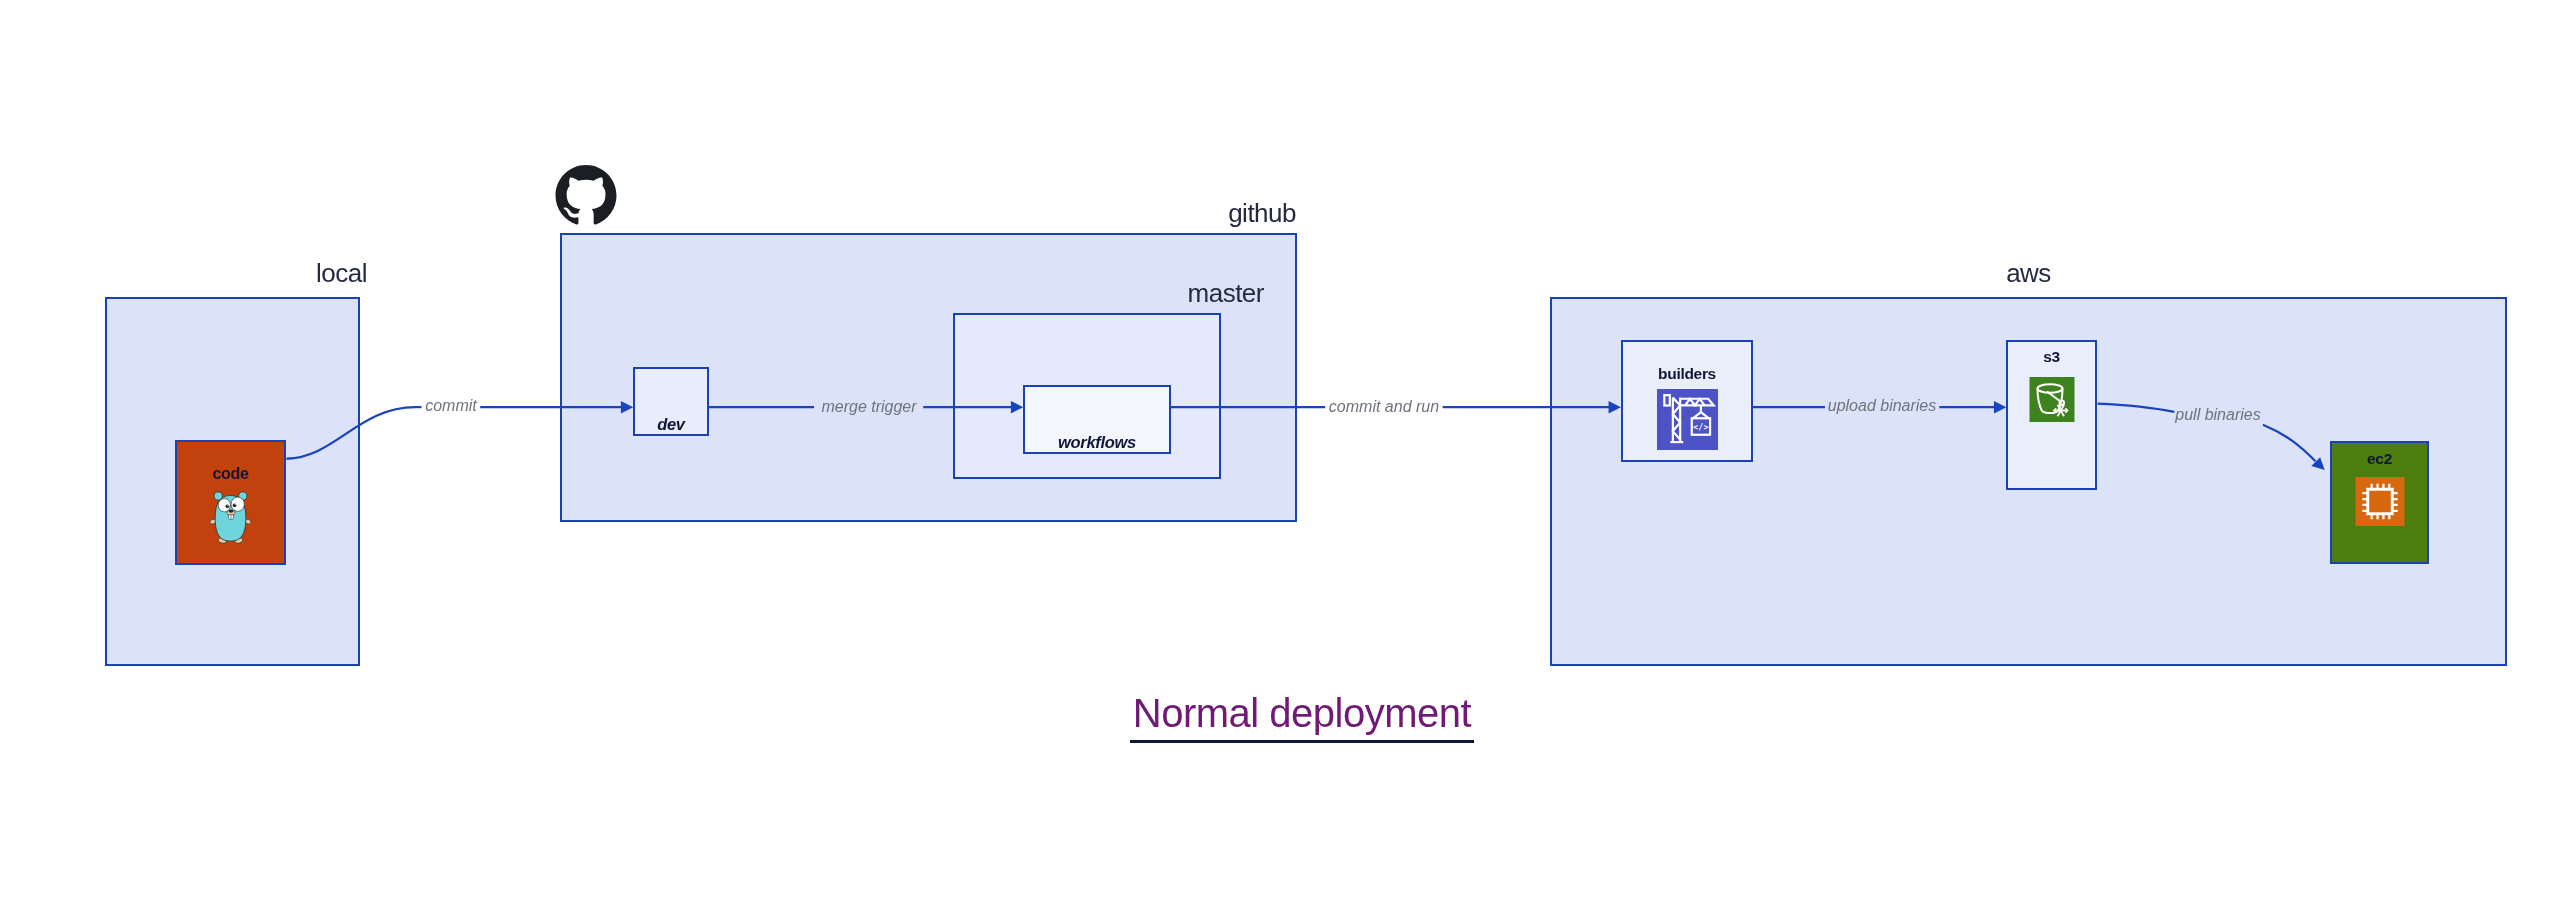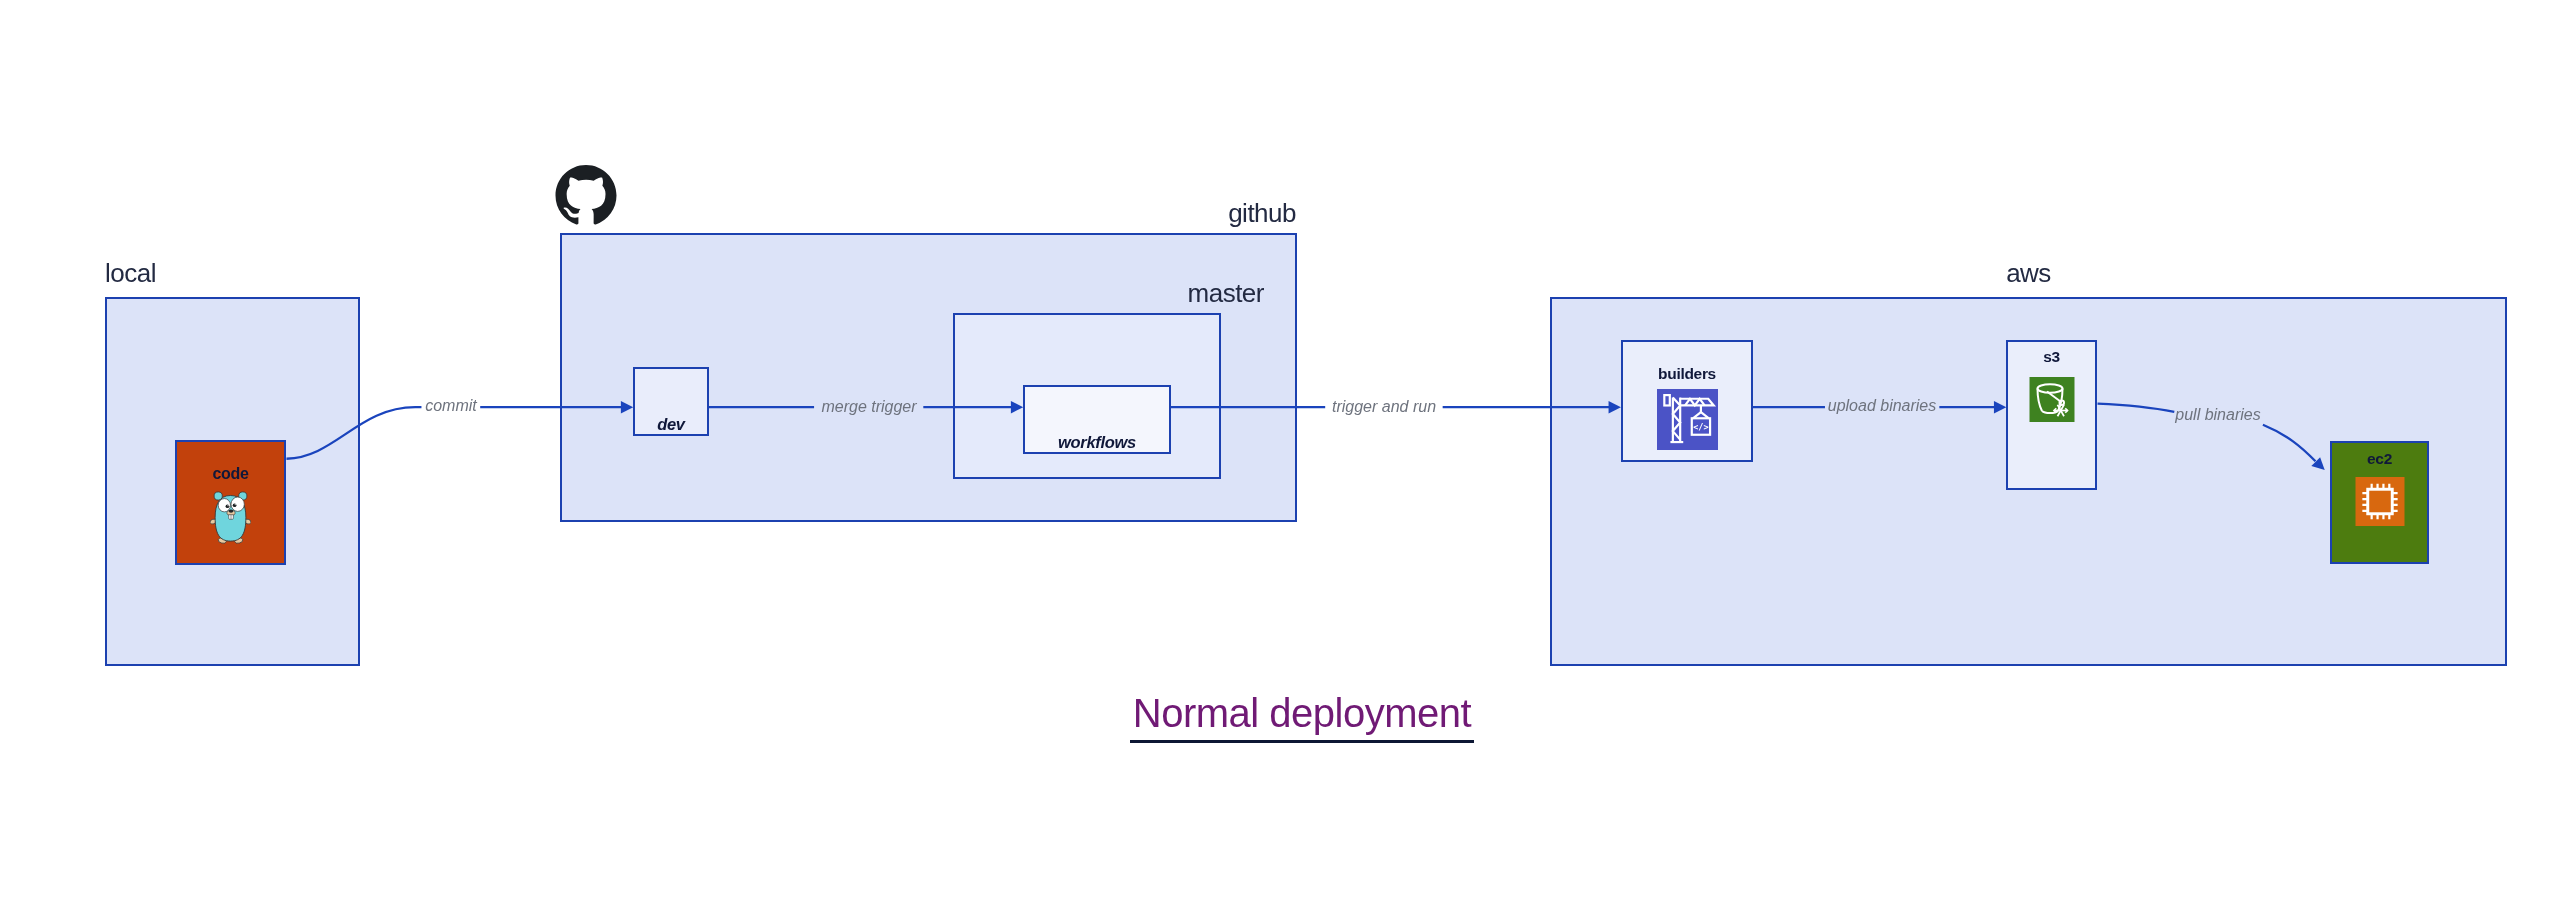--- a/index.html
+++ b/index.html
@@ -143,28 +143,28 @@
       </g>
       <g stroke="#ffffff" stroke-width="4.5" fill="none">
         <path d="M33,14 V25 M45,14 V25 M57,14 V25 M69,14 V25"></path>
         <path d="M33,75 V86 M45,75 V86 M57,75 V86 M69,75 V86"></path>
         <path d="M14,33 H25 M14,45 H25 M14,57 H25 M14,69 H25"></path>
         <path d="M75,33 H86 M75,45 H86 M75,57 H86 M75,69 H86"></path>
       </g>
     </svg>
   </div>
 
-  <div class="glabel" style="left:105px;top:258px;width:255px;text-align:left">local</div>
+  <div class="glabel" style="left:112px;top:258px;width:255px;text-align:right">local</div>
   <div class="glabel" style="left:1090px;top:198px;width:206px;text-align:right">github</div>
   <div class="glabel" style="left:996px;top:278px;width:268px;text-align:right">master</div>
   <div class="glabel" style="left:1550px;top:258px;width:957px;text-align:center">aws</div>
 
   <span class="elabel" style="left:451px;top:406px">commit</span>
   <span class="elabel" style="left:869px;top:407px">merge trigger</span>
-  <span class="elabel" style="left:1384px;top:407px">trigger and run</span>
+  <span class="elabel" style="left:1384px;top:407px">commit and run</span>
   <span class="elabel" style="left:1882px;top:406px">upload binaries</span>
   <span class="elabel" style="left:2218px;top:415px">pull binaries</span>
 
   <svg class="octocat" width="62" height="61" viewBox="0 0 16 16">
     <path fill="#1b1f23" fill-rule="evenodd" clip-rule="evenodd" d="M8 0C3.58 0 0 3.58 0 8c0 3.54 2.29 6.53 5.47 7.59.4.07.55-.17.55-.38 0-.19-.01-.82-.01-1.49-2.01.37-2.53-.49-2.69-.94-.09-.23-.48-.94-.82-1.13-.28-.15-.68-.52-.01-.53.63-.01 1.08.58 1.23.82.72 1.21 1.87.87 2.33.66.07-.52.28-.87.51-1.07-1.78-.2-3.64-.89-3.64-3.95 0-.87.31-1.59.82-2.15-.08-.2-.36-1.02.08-2.12 0 0 .67-.21 2.2.82.64-.18 1.32-.27 2-.27.68 0 1.36.09 2 .27 1.53-1.04 2.2-.82 2.2-.82.44 1.1.16 1.92.08 2.12.51.56.82 1.27.82 2.15 0 3.07-1.87 3.75-3.65 3.95.29.25.54.73.54 1.48 0 1.07-.01 1.93-.01 2.2 0 .21.15.46.55.38A8.013 8.013 0 0 0 16 8c0-4.42-3.58-8-8-8z"></path>
   </svg>
 
   <div class="title-wrap">
     <span class="title-text">Normal deployment</span>
   </div>

